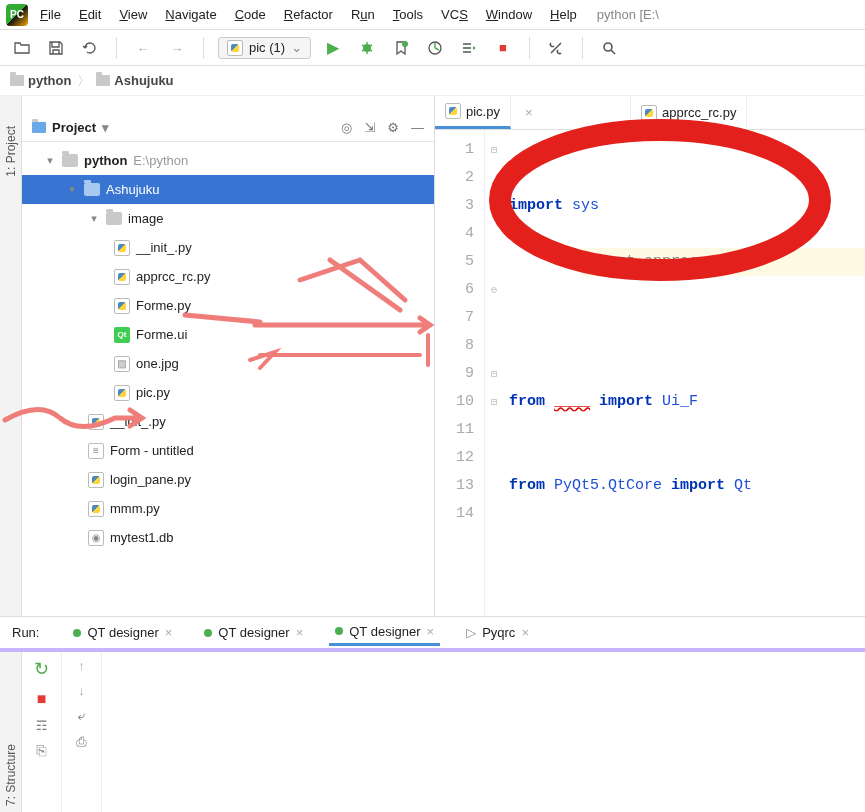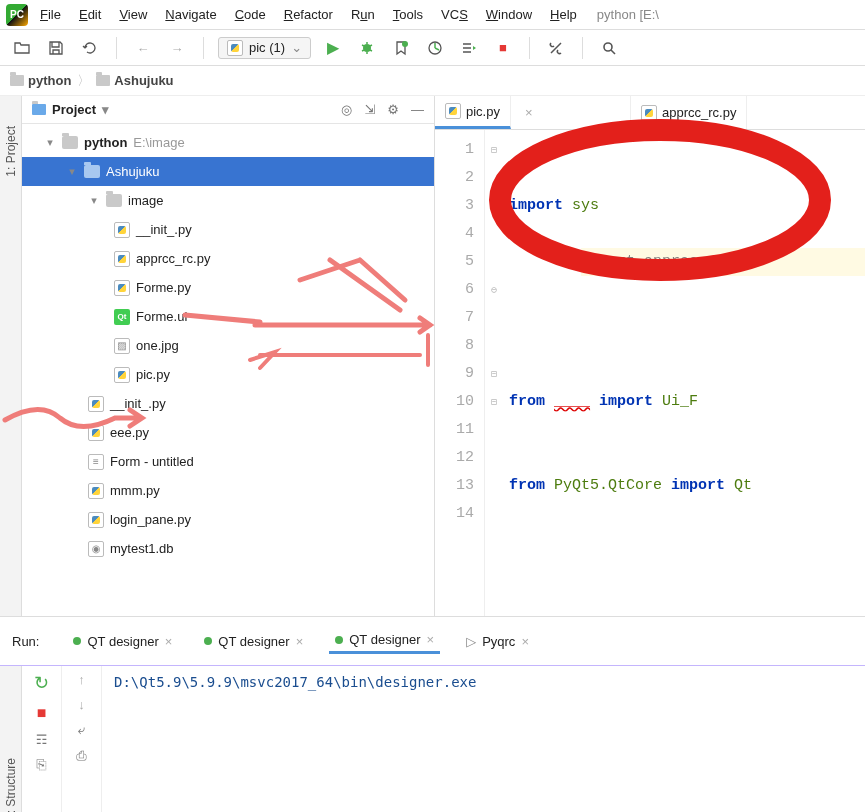--- a/index.html
+++ b/index.html
@@ -16,21 +16,21 @@
   .run-combo { display:flex; align-items:flex-start; gap:6px; border:1px solid #ccc; border-radius:3px; padding:2px 8px; background:#f5f5f5; }
   .breadcrumb { display:flex; align-items:center; height:30px; padding:0 10px; border-bottom:1px solid #eee; gap:4px; color:#444; font-weight:bold; }
   .bc-sep { color:#bbb; font-weight:normal; margin:0 2px;}
   .bc-item { display:flex; align-items:center; gap:4px;}
   .folder-icon-sm { width:14px; height:11px; background:#c9c9c9; border-radius:1px; display:inline-block; position:relative;}
   .folder-icon-sm::before{content:"";position:absolute;top:-3px;left:0;width:6px;height:3px;background:#c9c9c9;border-radius:1px 1px 0 0;}
   .mid { display:flex; height: calc(812px - 30px - 36px - 30px - 36px - 160px); }
   .side-tabs-left { width:22px; background:#f3f3f3; border-right:1px solid #ddd; display:flex; flex-direction:column; align-items:center; padding-top:30px; }
   .side-tab-label { writing-mode: vertical-rl; transform: rotate(180deg); font-size:12px; color:#555; }
   .project-pane { width:413px; border-right:1px solid #ddd; display:flex; flex-direction:column; }
-  .pane-header { display:flex; align-items:center; justify-content:space-between; padding:6px 10px; border-bottom:1px solid #e5e5e5; }
+  .pane-header { display:flex; align-items:center; justify-content:space-between; padding:6px 10px; border-bottom:1px solid #e5e5e5;margin-top:18px; }
   .pane-title { display:flex; align-items:center; gap:6px; font-weight:bold; }
   .pane-icons { display:flex; gap:12px; align-items:center; color:#777; }
   .tree { flex:1; overflow:auto; padding:4px 0; }
   .tree-row { display:flex; align-items:center; height:29px; padding:0 6px; gap:6px; white-space:nowrap; }
   .tree-row .chev { width:12px; text-align:center; color:#888; font-size:11px; }
   .tree-row.sel { background:#3874d1; color:#fff; }
   .meta { color:#999; font-weight:normal;}
   .indent1{padding-left:22px;} .indent2{padding-left:44px;} .indent3{padding-left:66px;} .indent4{padding-left:92px;}
   .bold{font-weight:bold;}
   .py-icon, .qrc-icon, .ui-icon, .jpg-icon, .txt-icon, .db-icon { width:16px; height:16px; display:inline-flex; align-items:center; justify-content:center; font-size:10px; border-radius:2px;}
@@ -48,23 +48,23 @@
   .ed-tab { display:flex; align-items:center; gap:5px; padding:0 10px; height:100%; border-right:1px solid #eee; position:relative;}
   .ed-tab .close{color:#aaa; margin-left:4px;}
   .ed-tab.active{border-bottom:3px solid #4a90d9;}
   .editor-body { flex:1; display:flex; font-family:"Consolas","Courier New",monospace; font-size:15px; overflow:hidden; position:relative;}
   .gutter { width:50px; text-align:right; color:#aaa; padding:6px 10px 0 0; border-right:1px solid #eee; background:#fff; line-height:28px;}
   .gutter div{height:28px;}
   .fold-col { width:18px; padding-top:6px;}
   .fold-col div{height:28px; display:flex; align-items:center; justify-content:center; color:#bbb; font-size:10px;}
   .code { flex:1; padding:6px 0 0 6px; line-height:28px; white-space:pre;}
   .code div{height:28px;}
-  .kw{color:#0033b3;font-weight:bold;} .name{color:#4d7c0f;} .gray{color:#808080;} .unused{color:#808080;}
+  .kw{color:#0033b3;font-weight:bold;} .name{color:#1d4ed8;} .gray{color:#808080;} .unused{color:#808080;}
   .hl-line{background:#fffae3; display:inline-block; width:100%;}
-  .run-tabs { display:flex; align-items:center; height:50px; border-top:1px solid #ddd; border-bottom:1px solid #c4b5fd; padding:0 12px; gap:20px; }
+  .run-tabs { display:flex; align-items:center; height:36px; border-top:1px solid #ddd; border-bottom:4px solid #c4b5fd; padding:0 12px; gap:20px; }
   .run-label{font-weight:normal; margin-right:8px;}
   .run-tab{display:flex; align-items:center; gap:6px; padding:4px 6px;}
   .run-tab .dot{width:8px;height:8px;border-radius:50%;background:#4caf50;}
   .run-tab.active{border-bottom:3px solid #4a90d9;}
   .run-tab .close{color:#aaa;}
   .run-tab.play .tri{color:#888;}
   .run-panel { display:flex; height:160px; }
   .side-tabs-left2 { width:22px; background:#f3f3f3; border-right:1px solid #ddd; display:flex; flex-direction:column; align-items:center; justify-content:flex-end; padding-bottom:6px;}
   .side-tab-label2{writing-mode:vertical-rl; transform:rotate(180deg); font-size:12px; color:#555;}
   .run-toolbar{width:40px; border-right:1px solid #eee; display:flex; flex-direction:column; align-items:center; padding:6px 0; gap:10px;}
@@ -189,21 +189,21 @@
         <span>⚙</span>
         <span>—</span>
       </div>
     </div>
 
     <div class="tree">
       <div class="tree-row indent1">
         <span class="chev">▾</span>
         <span class="folder-icon"></span>
         <span class="bold">python</span>
-        <span class="meta">E:\image</span>
+        <span class="meta">E:\python</span>
       </div>
       <div class="tree-row indent2 sel">
         <span class="chev">▾</span>
         <span class="folder-icon sel"></span>
         <span>Ashujuku</span>
       </div>
       <div class="tree-row indent3">
         <span class="chev">▾</span>
         <span class="folder-icon"></span>
         <span>image</span>
@@ -231,34 +231,30 @@
       <div class="tree-row indent4">
           <span class="py-icon"></span>
           <span>pic.py</span>
         </div>
 
       <div class="tree-row indent3">
           <span class="py-icon"></span>
           <span>__init_.py</span>
         </div>
       <div class="tree-row indent3">
-          <span class="py-icon"></span>
-          <span>eee.py</span>
-        </div>
-      <div class="tree-row indent3">
           <span class="txt-icon"></span>
           <span>Form - untitled</span>
         </div>
       <div class="tree-row indent3">
           <span class="py-icon"></span>
+          <span>login_pane.py</span>
+        </div>
+      <div class="tree-row indent3">
+          <span class="py-icon"></span>
           <span>mmm.py</span>
-        </div>
-      <div class="tree-row indent3">
-          <span class="py-icon"></span>
-          <span>login_pane.py</span>
         </div>
       <div class="tree-row indent3">
           <span class="db-icon"></span>
           <span>mytest1.db</span>
         </div>
     </div>
   </div>
 
   <div class="editor-area">
     <div class="editor-tabs">
@@ -360,21 +356,20 @@
     <span style="color:#e53935;font-size:16px;">■</span>
     <span style="color:#777;">☶</span>
     <span style="color:#777;">⎘</span>
   </div>
   <div class="run-toolbar2">
     <span style="color:#aaa;">↑</span>
     <span style="color:#aaa;">↓</span>
     <span style="color:#777;">⤶</span>
     <span style="color:#777;">⎙</span>
   </div>
-  <div class="run-output">D:\Qt5.9\5.9.9\msvc2017_64\bin\designer.exe</div>
 </div>
 
 <svg class="annot" width="865" height="812" style="top:0;left:0;">
 
   <ellipse cx="660" cy="200" rx="160" ry="70" fill="none" stroke="#e3201b" stroke-width="22"></ellipse>
 
   <path d="M 300 280 L 360 260 M 330 260 L 400 310 M 360 260 L 405 300" stroke="#ef7d7a" stroke-width="5" fill="none" stroke-linecap="round"></path>
   <path d="M 260 322 L 185 315 M 255 325 L 430 325 M 420 318 L 430 325 L 420 332" stroke="#ef7d7a" stroke-width="5" fill="none" stroke-linecap="round"></path>
   <path d="M 260 355 L 420 355 M 428 335 L 428 365" stroke="#ef7d7a" stroke-width="4" fill="none" stroke-linecap="round"></path>
   <path d="M 250 360 L 275 352 L 260 368" stroke="#ef7d7a" stroke-width="4" fill="none" stroke-linecap="round"></path>

